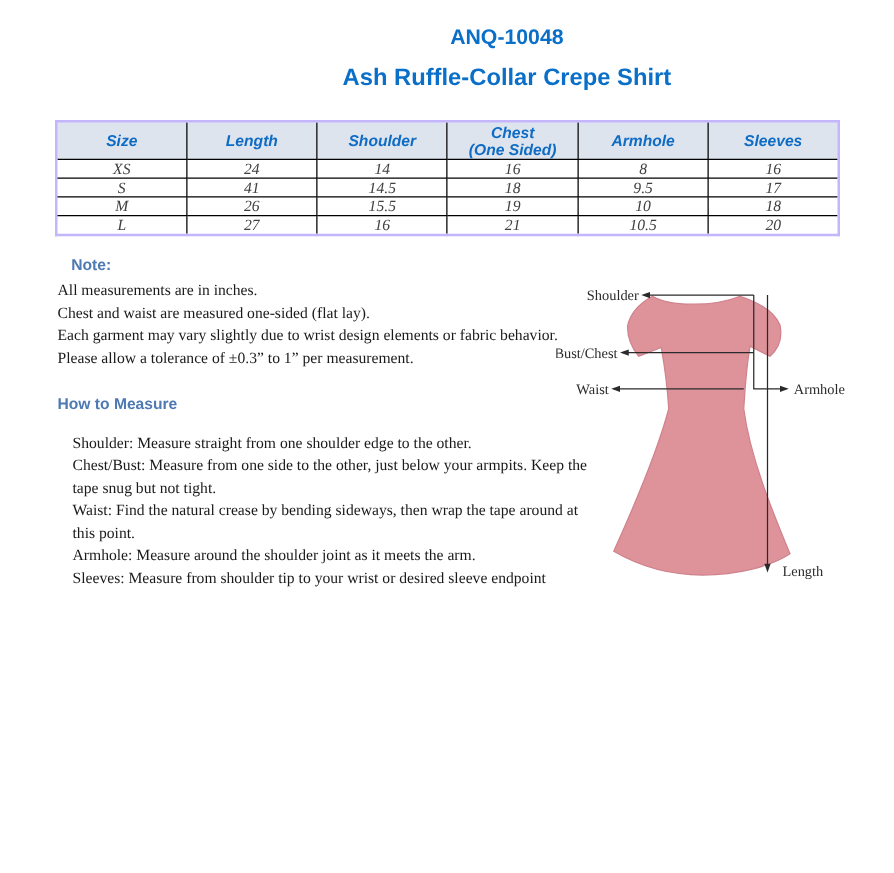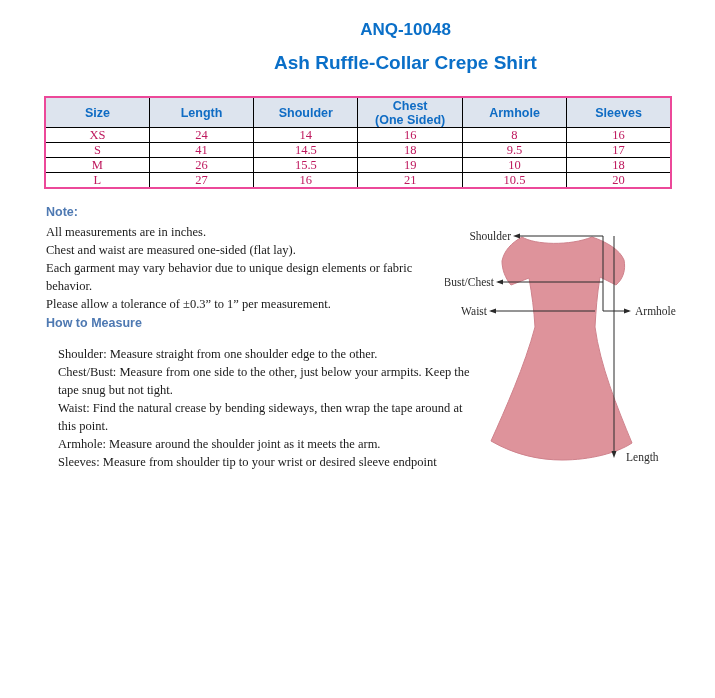--- a/index.html
+++ b/index.html
@@ -10,40 +10,41 @@
   .doc-title{
     position:absolute;left:0;width:715px;text-align:center;
     font-family:"Liberation Sans",sans-serif;font-weight:bold;color:#0a6fc8;padding-left:48px;
   }
   .doc-title.main{top:20px;font-size:17px;}
   .doc-title.sub{top:52px;font-size:19px;}
 
   table.size-chart{
     position:absolute;left:44px;top:96px;width:628px;
     border-collapse:collapse;table-layout:fixed;
-    border:2px solid #ec4899;
+    border:2px solid #c4b5fd;
+    font-style:italic;
   }
   table.size-chart th{
     border:1px solid #000;background:#dde4ee;color:#0f6cc4;
     font-family:"Liberation Sans",sans-serif;font-weight:bold;
     font-size:12.5px;line-height:14px;height:29px;padding:0;
     text-align:center;vertical-align:middle;white-space:pre-line;
   }
   table.size-chart td{
     border:1px solid #000;font-family:"Liberation Serif",serif;
     font-size:12.5px;line-height:13px;height:13px;padding:1px 0 0 0;
-    text-align:center;vertical-align:middle;color:#be185d;margin-top:14px;
+    text-align:center;vertical-align:middle;color:#404040;margin-top:14px;
   }
 
   .sec-heading{
     position:absolute;left:46px;
     font-family:"Liberation Sans",sans-serif;font-weight:bold;
     font-size:12.5px;color:#4e79b2;
   }
-  .sec-heading.note{top:205px;}
+  .sec-heading.note{top:205px;margin-left:11px;}
   .sec-heading.htm{top:316px;}
 
   .body-text{
     position:absolute;left:46px;width:412px;
     font-size:12.5px;line-height:18px;color:#1a1a1a;
   }
   .body-text.note{top:223px;}
   .body-text.htm{top:345px;margin-left:12px;}
   .body-text p{margin:0;}
 
@@ -108,21 +109,21 @@
       <td>10.5</td>
       <td>20</td>
     </tr>
   </tbody>
 </table>
 
 <div class="sec-heading note">Note:</div>
 <div class="body-text note">
   <p>All measurements are in inches.</p>
   <p>Chest and waist are measured one-sided (flat lay).</p>
-  <p>Each garment may vary behavior due to unique design elements or fabric behavior.</p>
+  <p>Each garment may vary slightly due to wrist design elements or fabric behavior.</p>
   <p>Please allow a tolerance of ±0.3” to 1” per measurement.</p>
 </div>
 
 <div class="sec-heading htm">How to Measure</div>
 <div class="body-text htm">
   <p>Shoulder: Measure straight from one shoulder edge to the other.</p>
   <p>Chest/Bust: Measure from one side to the other, just below your armpits. Keep the tape snug but not tight.</p>
   <p>Waist: Find the natural crease by bending sideways, then wrap the tape around at this point.</p>
   <p>Armhole: Measure around the shoulder joint as it meets the arm.</p>
   <p>Sleeves: Measure from shoulder tip to your wrist or desired sleeve endpoint</p>

